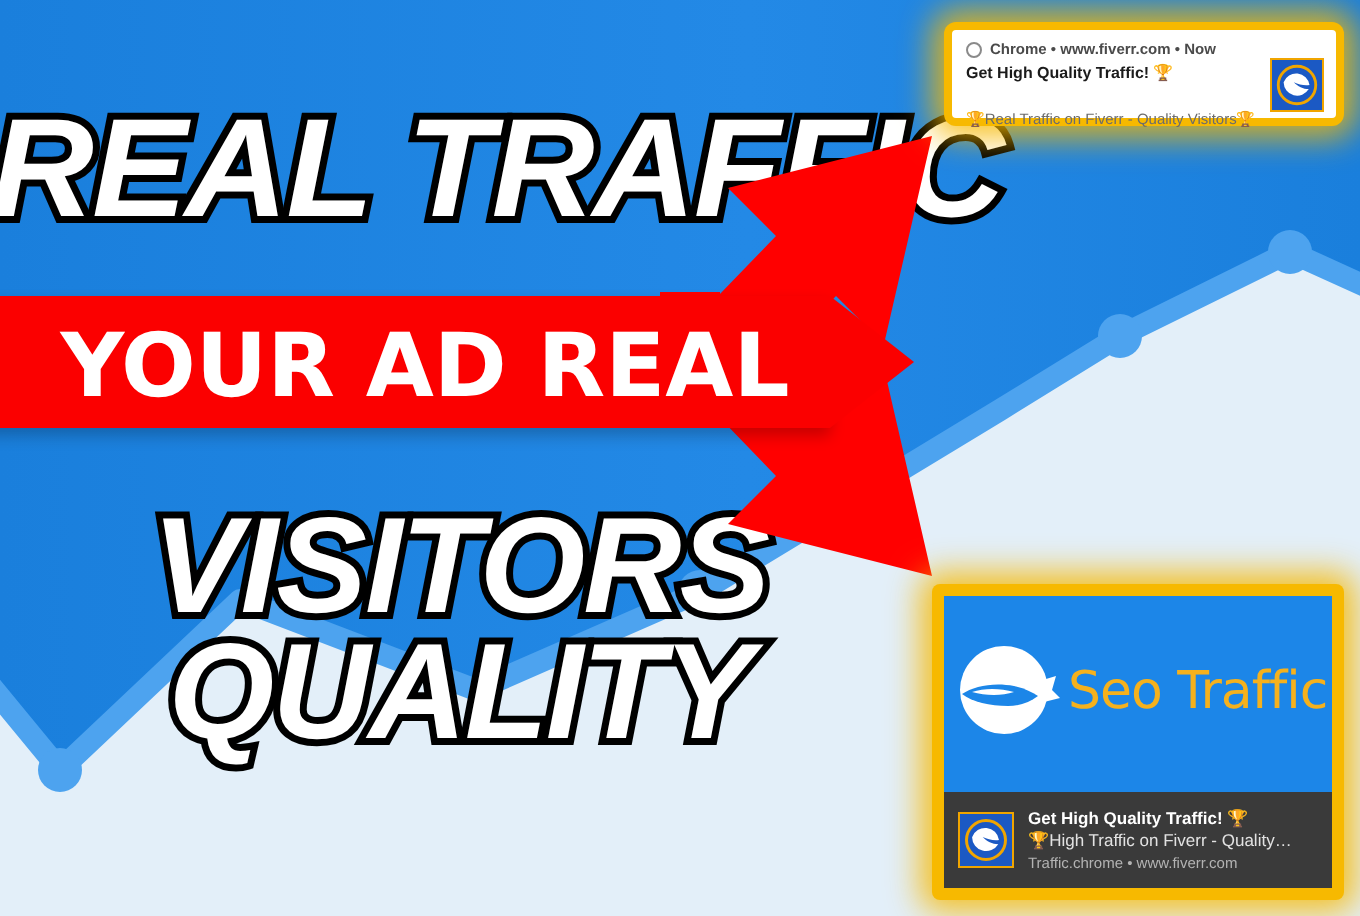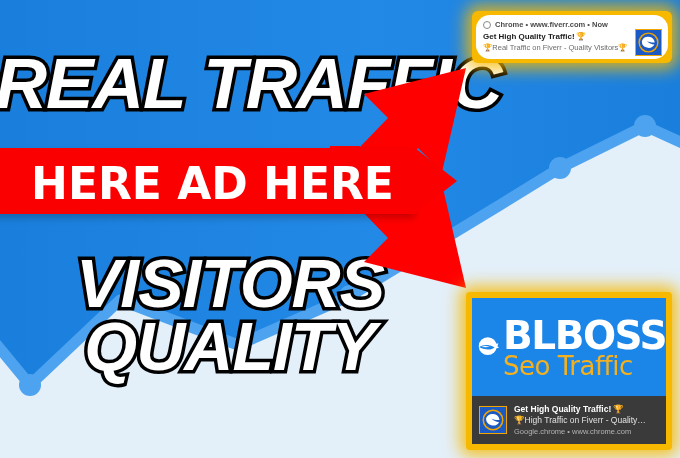--- a/index.html
+++ b/index.html
@@ -113,21 +113,21 @@
     padding: 4px;
     box-sizing: border-box;
   }
   .notif-card {
     background: #ffffff;
     width: 100%;
     height: 100%;
     box-sizing: border-box;
     padding: 5px 7px;
     position: relative;
-    border-radius: 14px;
+    border-radius: 2px;
   }
   .notif-meta {
     display: flex;
     align-items: center;
     gap: 4px;
     font-size: 7.5px;
     color: #4a4a4a;
     font-weight: 600;
     white-space: nowrap;
   }
@@ -140,21 +140,21 @@
     flex: 0 0 auto;
   }
   .notif-title {
     margin-top: 3px;
     font-size: 8px;
     font-weight: 700;
     color: #1b1b1b;
     white-space: nowrap;
   }
   .notif-sub {
-    margin-top: 2px;
+    margin-top: 14px;
     font-size: 7.5px;
     color: #6c6c6c;
     white-space: nowrap;
   }
   .notif-appicon {
     position: absolute;
     right: 6px;
     top: 14px;
     width: 27px;
     height: 27px;
@@ -279,21 +279,21 @@
     </g>
     <rect x="-40" y="86" width="70" height="64" fill="#ff0000"></rect>
   </svg>
 
   <div id="headline-top" class="headline">
     <span class="headline-line">REAL TRAFFIC</span>
   </div>
 
   <div class="red-banner"></div>
   <div class="red-banner-point"></div>
-  <div id="banner-text">HERE AD HERE</div>
+  <div id="banner-text">YOUR AD REAL</div>
 
   <div id="headline-bottom" class="headline">
     <span class="headline-line">VISITORS</span>
     <span class="headline-line">QUALITY</span>
   </div>
 
   <div id="notif-top-wrap" class="glow-wrap">
     <div class="notif-card">
       <div class="notif-meta">
         <span class="chrome-dot"></span>
@@ -313,33 +313,32 @@
   <div id="blboss-wrap" class="glow-wrap">
     <div class="blboss-inner">
       <div class="blboss-logo">
         <svg width="52" height="56" viewBox="0 0 52 56">
           <circle cx="24" cy="26" r="22" fill="#ffffff"></circle>
           <path d="M3 28c6-4 16-6 26-4 5 1 9 3 12 5-4 3-9 5-15 5-9 0-18-2-23-6z" fill="#1c86e8"></path>
           <path d="M8 27c6-2 14-2 21 0-6 2-14 2-21 0z" fill="#ffffff"></path>
           <path d="M40 22l10-3-2 7 4 4-8 2-4-10z" fill="#ffffff"></path>
         </svg>
         <div class="blboss-brand">
-          <span class="blboss-name">BLBOSS</span>
           <span class="blboss-tag">Seo Traffic</span>
         </div>
       </div>
       <div class="blboss-notif">
         <div class="blboss-appicon">
           <svg viewBox="0 0 28 28" width="100%" height="100%">
             <circle cx="14" cy="14" r="10.5" fill="none" stroke="#f0a500" stroke-width="1.6"></circle>
             <path d="M6.5 12.5a7.5 7.5 0 0 1 14.5 1.5c-3 .4-6-.3-8.8-1.6 2.2 2.4 5.2 3.8 8.4 3.9a7.6 7.6 0 0 1-14.1-3.8z" fill="#ffffff"></path>
           </svg>
         </div>
         <div class="blboss-lines">
           <div class="bl-title">Get High Quality Traffic! 🏆</div>
           <div class="bl-sub">🏆High Traffic on Fiverr - Quality…</div>
-          <div class="bl-src">Google.chrome  •  www.chrome.com</div>
+          <div class="bl-src">Traffic.chrome  •  www.fiverr.com</div>
         </div>
       </div>
     </div>
   </div>
 
 </div>
 
 </body></html>

